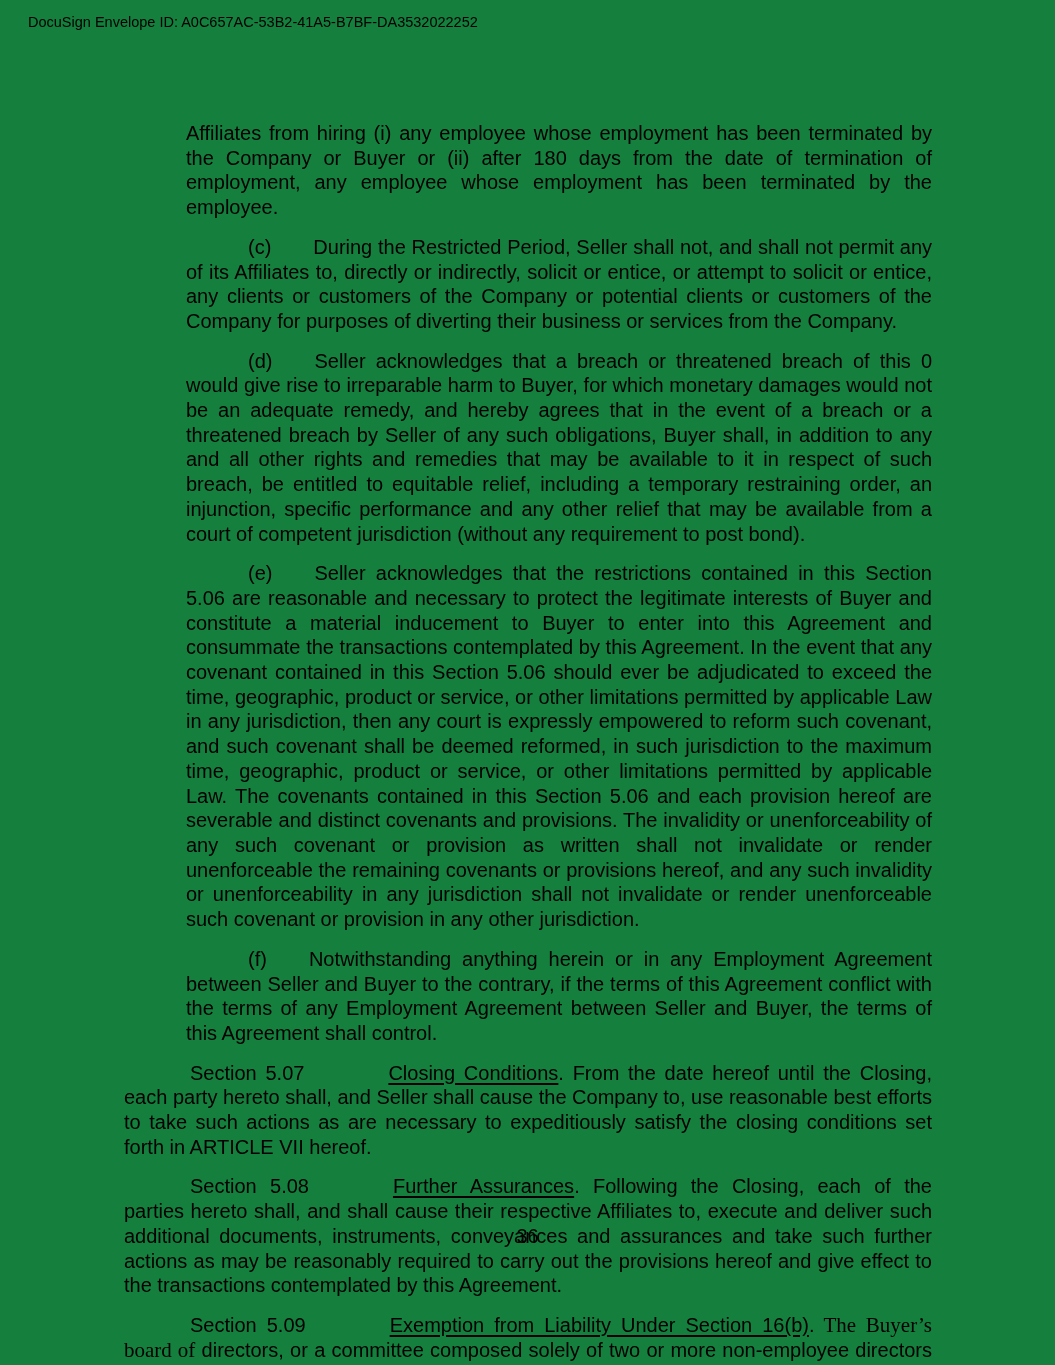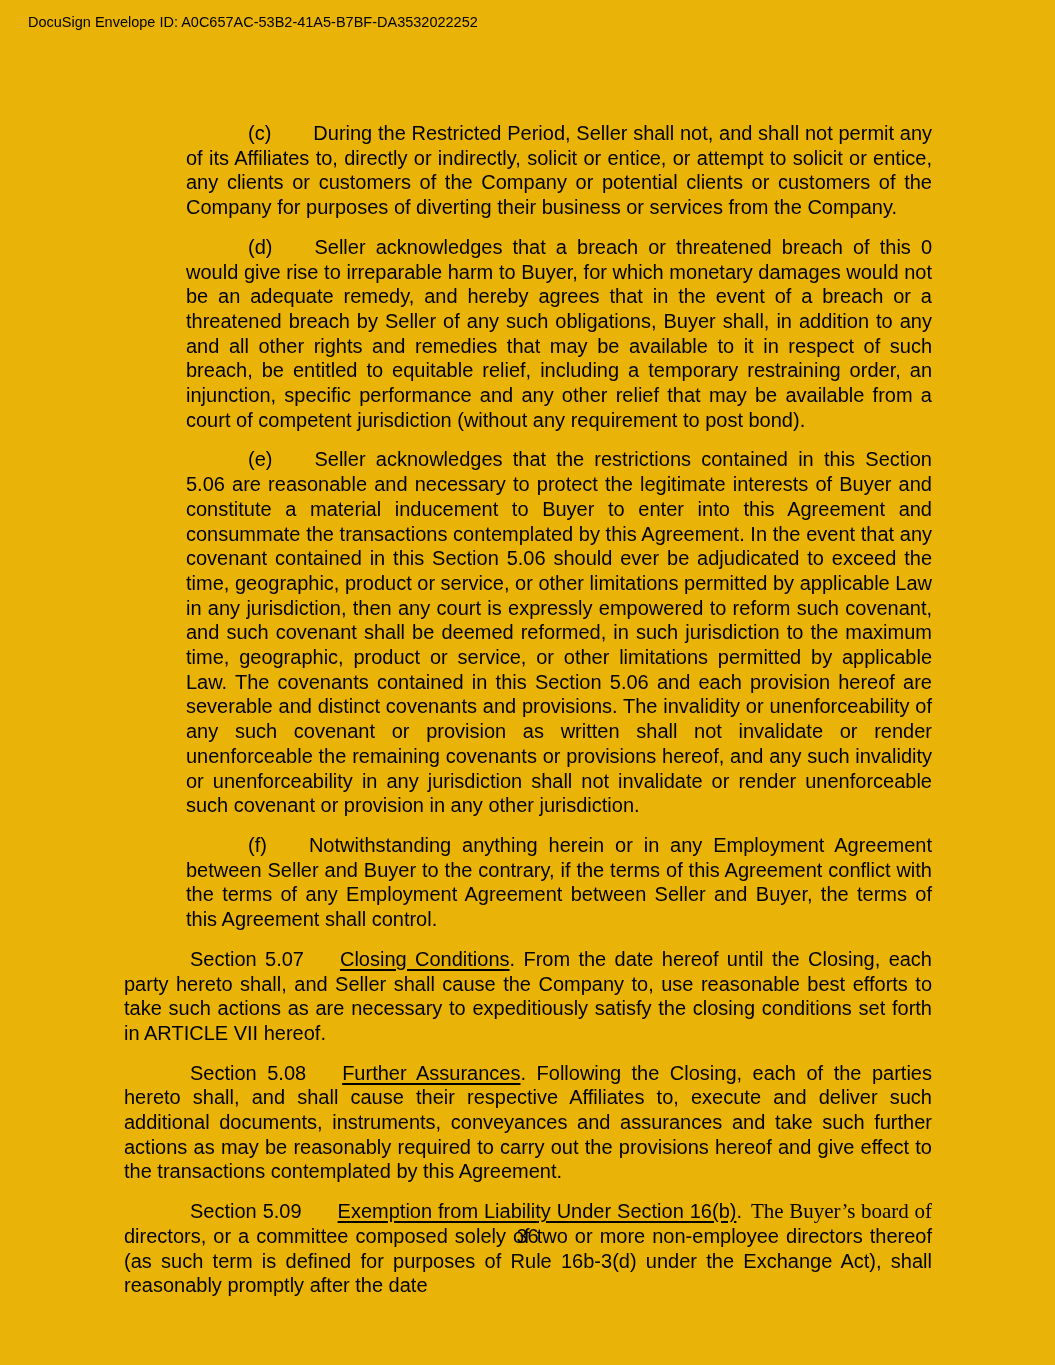--- a/index.html
+++ b/index.html
@@ -4,21 +4,21 @@
 <style>
   html, body {
     margin: 0;
     padding: 0;
     background: #ffffff;
   }
   .page {
     position: relative;
     width: 1055px;
     height: 1365px;
-    background: #eab308;
+    background: #15803d;
     color: #000000;
     font-family: "Liberation Sans", sans-serif;
     overflow: hidden;
   }
   .ds-header {
     position: absolute;
     top: 13px;
     left: 28px;
     font-size: 14.5px;
     line-height: 18px;
@@ -60,20 +60,21 @@
     width: 36px;
   }
   .gap2 {
     display: inline-block;
     width: 9px;
   }
   .underline {
     text-decoration: underline;
     text-decoration-thickness: 2px;
     text-underline-offset: 3px;
+    margin-left: 48px;
   }
   .serif {
     font-family: "Liberation Serif", serif;
     font-size: 21px;
     margin-top: 40px;
   }
   .page-num {
     position: absolute;
     top: 1224px;
     left: 0;
@@ -85,20 +86,21 @@
 </style>
 </head>
 <body>
 
 <div class="page">
 
   <div class="ds-header">DocuSign Envelope ID: A0C657AC-53B2-41A5-B7BF-DA3532022252</div>
 
   <div class="content">
 
+    <p class="sub intro">Affiliates from hiring (i) any employee whose employment has been terminated by the Company or Buyer or (ii) after 180 days from the date of termination of employment, any employee whose employment has been terminated by the employee.</p>
 
     <p class="sub"><span>(c)</span><span class="tab-sub"></span><span>During the Restricted Period, Seller shall not, and shall not permit any of its Affiliates to, directly or indirectly, solicit or entice, or attempt to solicit or entice, any clients or customers of the Company or potential clients or customers of the Company for purposes of diverting their business or services from the Company.</span></p>
 
     <p class="sub"><span>(d)</span><span class="tab-sub"></span><span>Seller acknowledges that a breach or threatened breach of this 0 would give rise to irreparable harm to Buyer, for which monetary damages would not be an adequate remedy, and hereby agrees that in the event of a breach or a threatened breach by Seller of any such obligations, Buyer shall, in addition to any and all other rights and remedies that may be available to it in respect of such breach, be entitled to equitable relief, including a temporary restraining order, an injunction, specific performance and any other relief that may be available from a court of competent jurisdiction (without any requirement to post bond).</span></p>
 
     <p class="sub"><span>(e)</span><span class="tab-sub"></span><span>Seller acknowledges that the restrictions contained in this Section 5.06 are reasonable and necessary to protect the legitimate interests of Buyer and constitute a material inducement to Buyer to enter into this Agreement and consummate the transactions contemplated by this Agreement. In the event that any covenant contained in this Section 5.06 should ever be adjudicated to exceed the time, geographic, product or service, or other limitations permitted by applicable Law in any jurisdiction, then any court is expressly empowered to reform such covenant, and such covenant shall be deemed reformed, in such jurisdiction to the maximum time, geographic, product or service, or other limitations permitted by applicable Law. The covenants contained in this Section 5.06 and each provision hereof are severable and distinct covenants and provisions. The invalidity or unenforceability of any such covenant or provision as written shall not invalidate or render unenforceable the remaining covenants or provisions hereof, and any such invalidity or unenforceability in any jurisdiction shall not invalidate or render unenforceable such covenant or provision in any other jurisdiction.</span></p>
 
     <p class="sub"><span>(f)</span><span class="tab-sub"></span><span>Notwithstanding anything herein or in any Employment Agreement between Seller and Buyer to the contrary, if the terms of this Agreement conflict with the terms of any Employment Agreement between Seller and Buyer, the terms of this Agreement shall control.</span></p>
 
     <p class="sect"><span>Section 5.07</span><span class="tab-sect"></span><span class="underline">Closing Conditions</span><span>.</span> <span>From the date hereof until the Closing, each party hereto shall, and Seller shall cause the Company to, use reasonable best efforts to take such actions as are necessary to expeditiously satisfy the closing conditions set forth in ARTICLE VII hereof.</span></p>

